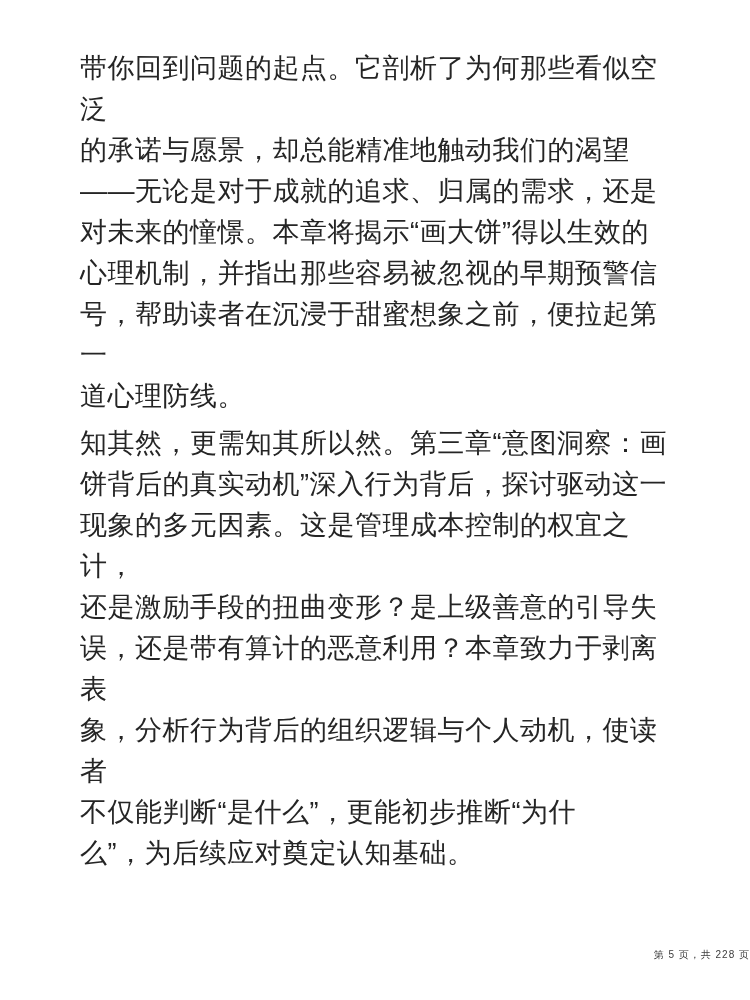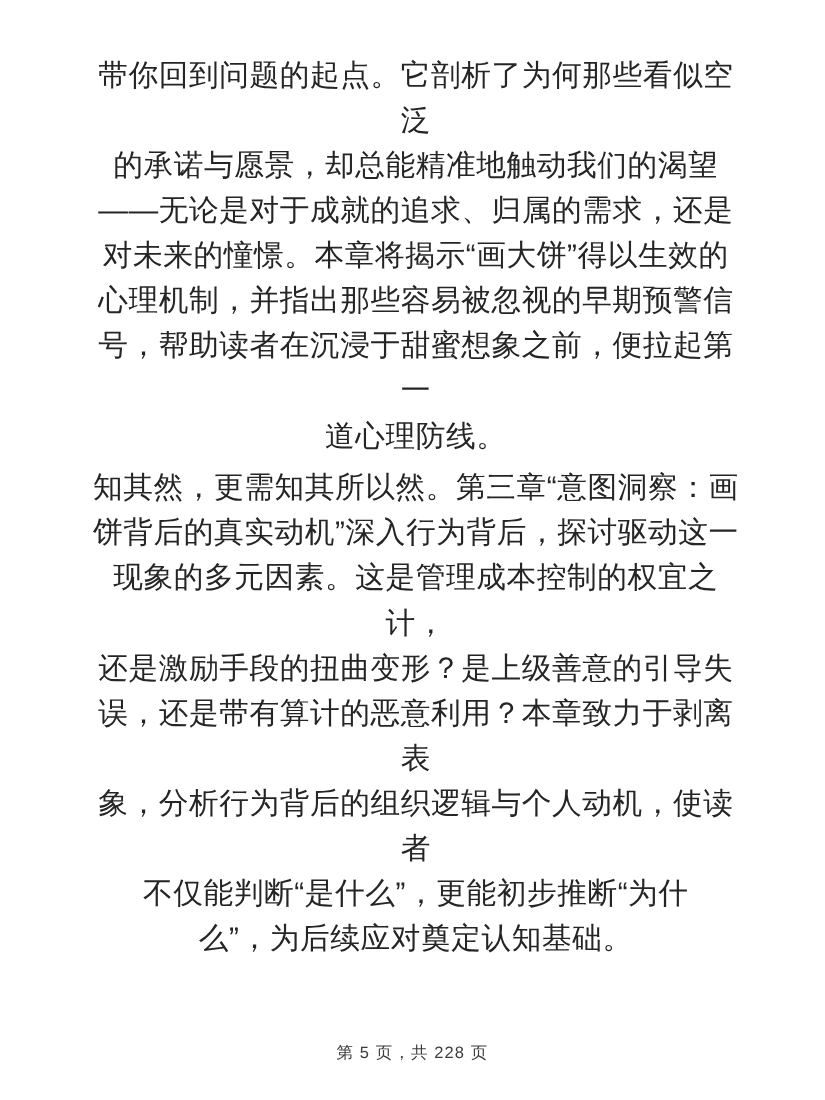--- a/index.html
+++ b/index.html
@@ -22,29 +22,29 @@
     width: 596px;
   }
   .para {
     margin: 0 0 6px 0;
     font-size: 27px;
     line-height: 41px;
     font-weight: 400;
     color: #252525;
     letter-spacing: 0.5px;
     white-space: pre-line;
-    text-align: center;
+    text-align: left;
   }
   .footer {
     position: absolute;
     top: 948px;
     left: 0;
     right: 0;
-    text-align: center;
-    font-size: 15px;
+    text-align: right;
+    font-size: 10px;
     color: #3c3c3c;
     letter-spacing: 1px;
   }
 </style>
 </head>
 <body>
 
 <div class="page">
   <div class="content">
     <p class="para">带你回到问题的起点。它剖析了为何那些看似空泛

